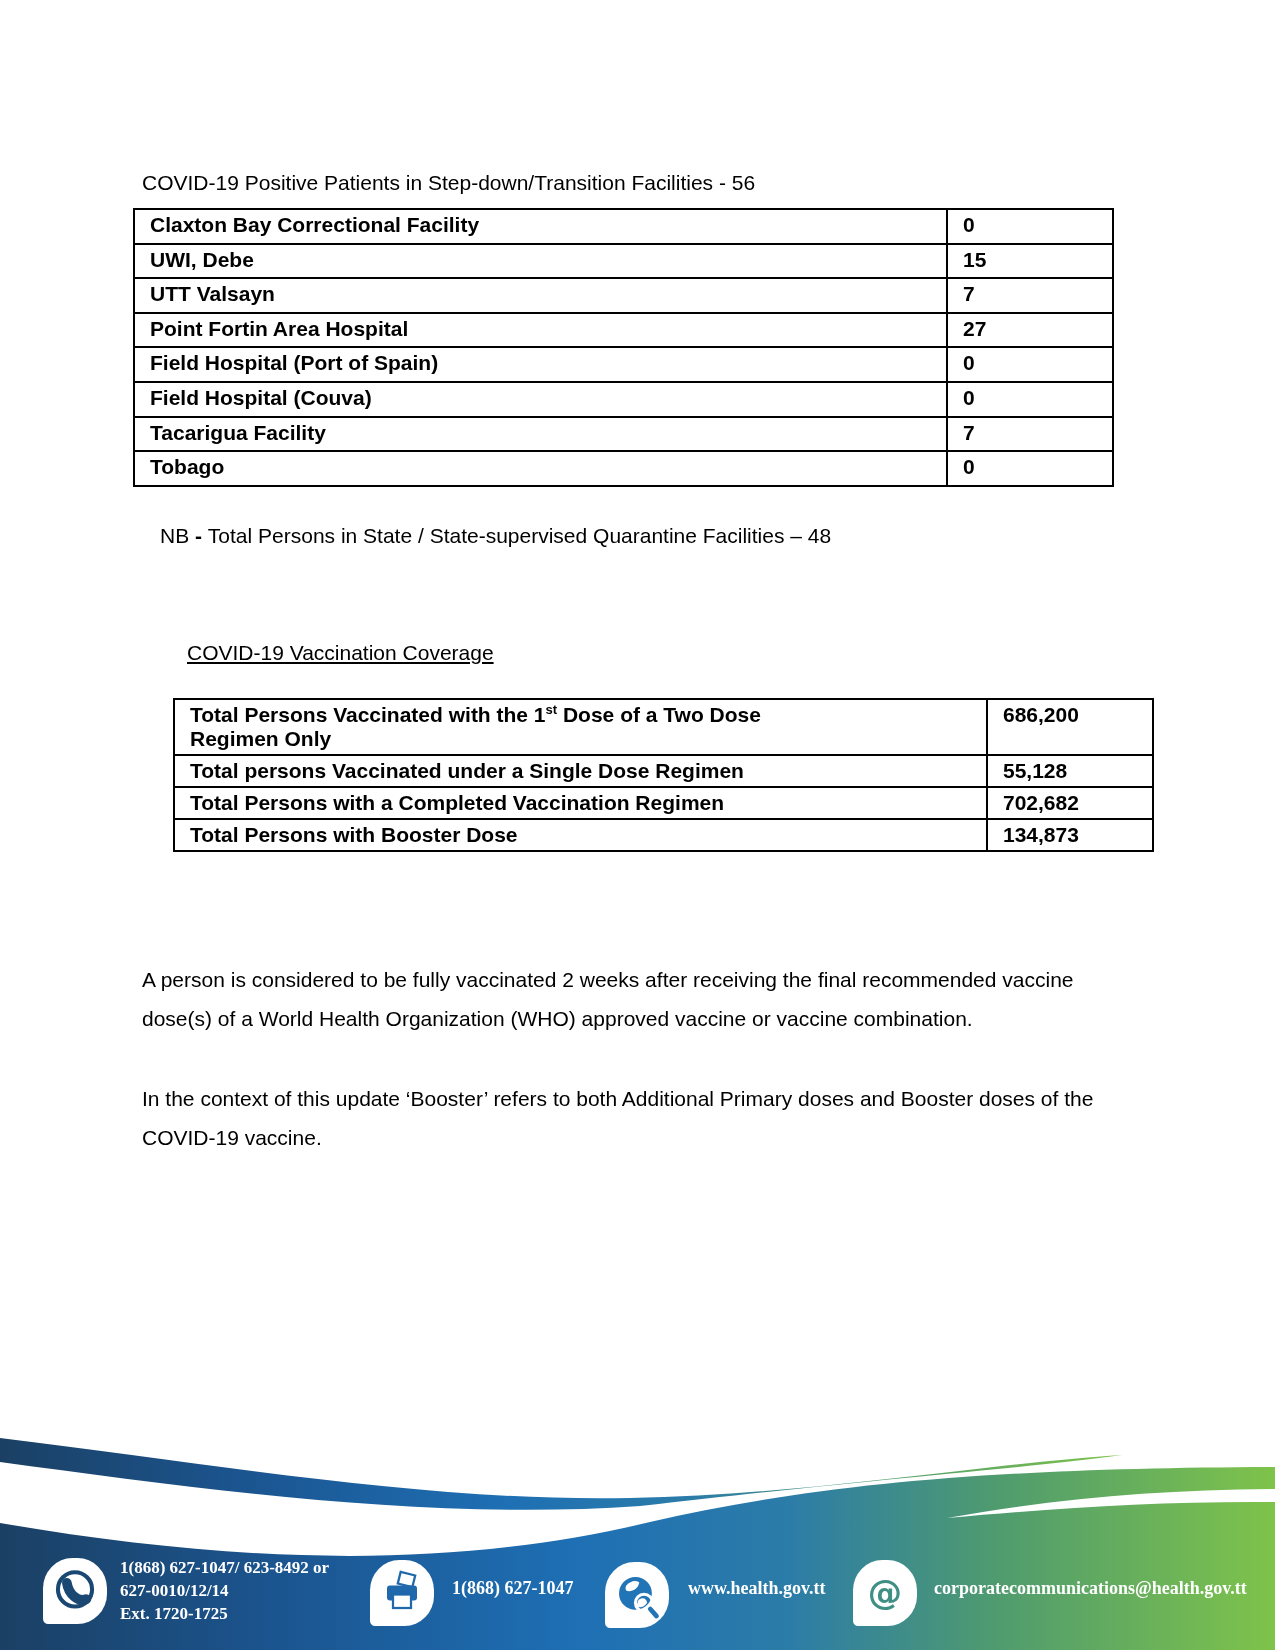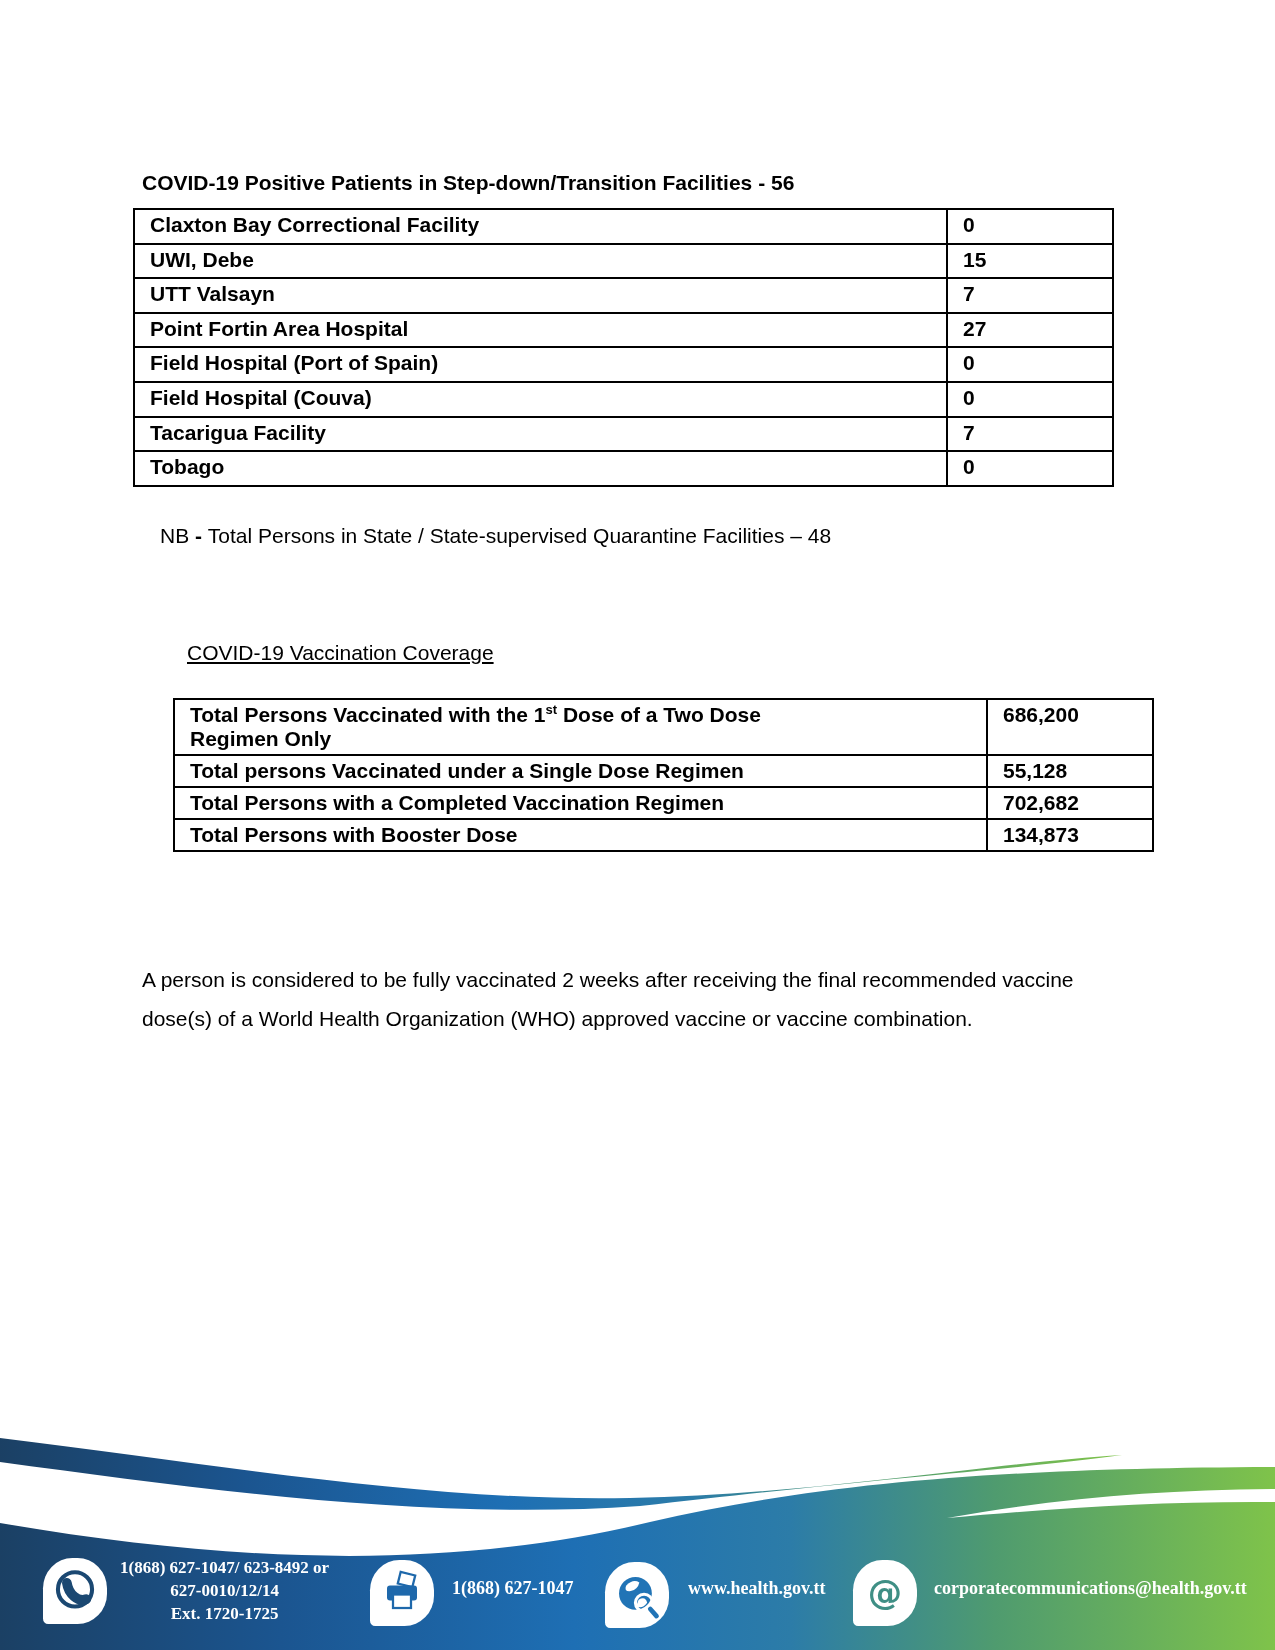--- a/index.html
+++ b/index.html
@@ -4,21 +4,21 @@
 <style>
   html,body { margin:0; padding:0; background:#ffffff; }
   .page {
     position:relative; width:1275px; height:1650px; background:#ffffff;
     overflow:hidden; font-family:"Liberation Sans", sans-serif; color:#000;
   }
 
   
   .title1 {
     position:absolute; left:142px; top:171px;
-    font-size:21px; font-weight:bold; white-space:nowrap;text-align:right;
+    font-size:21px; font-weight:normal; white-space:nowrap;text-align:right;
   }
   .nb-line {
     position:absolute; left:160px; top:524px; font-size:21px; white-space:nowrap;
   }
   .nb-line .nb-dash { font-weight:bold; }
   .vax-heading {
     position:absolute; left:142px; top:641px; font-size:21px;
     text-decoration:underline; white-space:nowrap;margin-left:45px;
   }
   .para { position:absolute; left:142px; width:988px; font-size:21px; line-height:39px; }
@@ -45,21 +45,21 @@
   .footer-wave { position:absolute; left:0; bottom:0; width:1275px; height:300px; display:block; }
   .footer-icons { position:absolute; left:0; top:1540px; width:1275px; height:110px; }
   .blob {
     position:absolute; width:64px; height:66px; background:#ffffff;
     border-radius:46% 46% 46% 8%;
     display:flex; align-items:center; justify-content:center;
   }
   .blob svg { display:block; }
   .f-text {
     position:absolute; color:#ffffff; font-family:"Liberation Serif", serif;
-    font-weight:bold; font-size:18px; white-space:nowrap;text-align:center;
+    font-weight:bold; font-size:18px; white-space:nowrap;
   }
   .phone-text { left:120px; top:16px; font-size:17px; line-height:23px; }
   .phone-text span { display:block; }
   .fax-text    { left:452px; top:38px; }
   .web-text    { left:688px; top:38px; }
   .email-text  { left:934px; top:38px; }
   .blob-phone { left:43px;  top:18px; }
   .blob-fax   { left:370px; top:20px; }
   .blob-globe { left:605px; top:22px; }
   .blob-email { left:853px; top:20px; }
@@ -137,20 +137,21 @@
           <td>702,682</td>
         </tr>
         <tr>
           <td><span>Total Persons with Booster Dose</span></td>
           <td>134,873</td>
         </tr>
       </tbody>
   </table>
 
   <div class="para para-1">A person is considered to be fully vaccinated 2 weeks after receiving the final recommended vaccine dose(s) of a  World Health Organization (WHO) approved vaccine or vaccine combination.</div>
+  <div class="para para-2">In the context of this update ‘Booster’ refers to both Additional Primary doses and Booster doses of the COVID-19 vaccine.</div>
 
   <svg class="footer-wave" viewBox="0 0 1275 300" preserveAspectRatio="none" aria-hidden="true">
     <defs>
       <linearGradient id="footgrad" x1="0" y1="0" x2="1" y2="0">
         <stop offset="0" stop-color="#1b4064"></stop>
         <stop offset="0.22" stop-color="#1b5590"></stop>
         <stop offset="0.45" stop-color="#1e6fb4"></stop>
         <stop offset="0.62" stop-color="#2c7ca8"></stop>
         <stop offset="0.78" stop-color="#4f9b6f"></stop>
         <stop offset="1" stop-color="#7fc34a"></stop>

